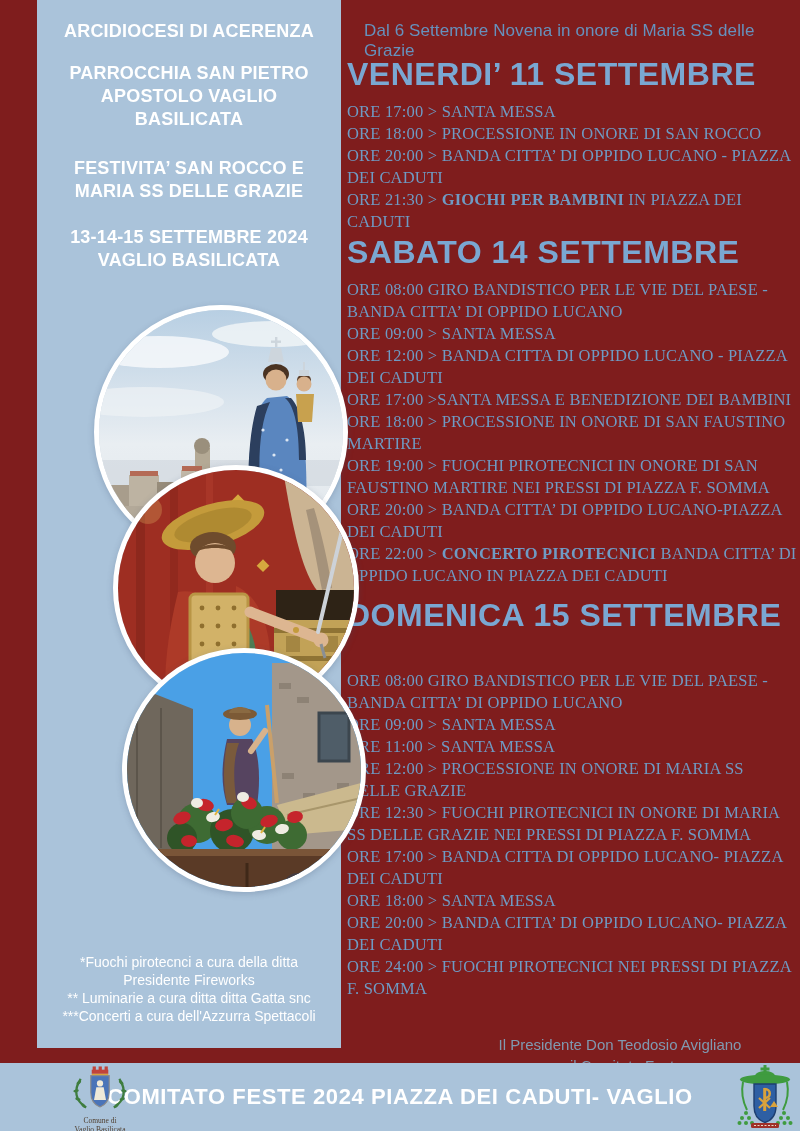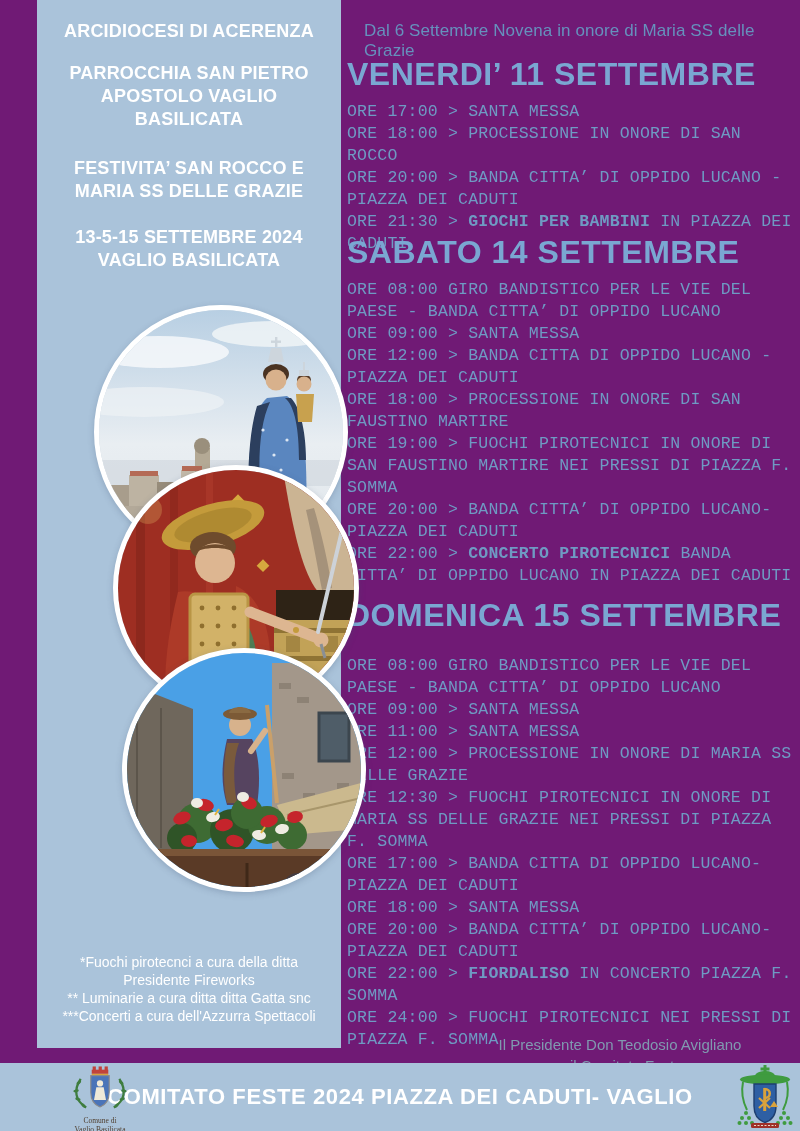--- a/index.html
+++ b/index.html
@@ -1,16 +1,16 @@
 <!DOCTYPE html>
 <html><head>
 <meta charset="utf-8">
 <style>
   html,body{margin:0;padding:0;background:#ffffff;}
-  .page{position:relative;width:800px;height:1131px;background:#701a75;overflow:hidden;
+  .page{position:relative;width:800px;height:1131px;background:#7f1d1d;overflow:hidden;
         font-family:"Liberation Sans",sans-serif;}
 
   
   .panel{position:absolute;left:37px;top:0;width:304px;height:1048px;background:#aac3da;}
   .side-block{position:absolute;left:8px;right:8px;text-align:center;color:#ffffff;
               font-weight:700;font-size:18px;line-height:23px;letter-spacing:.2px;}
   .sb0{top:20px;}
   .sb1{top:62px;}
   .sb2{top:157px;}
   .sb3{top:226px;}
@@ -29,22 +29,22 @@
   
   .main{position:absolute;left:347px;top:0;width:453px;height:1048px;}
   .intro{position:absolute;left:17px;top:21px;font-size:17px;color:#6691bd;letter-spacing:.1px;}
 
   .day{position:absolute;left:0;width:453px;}
   .day1{top:56px;}
   .day2{top:234px;}
   .day3{top:597px;}
   .day-title{margin:0 0 9px 0;font-size:32px;font-weight:800;color:#7aa7d2;
              letter-spacing:.5px;line-height:36px;}
-  .day3 .day-title{margin-bottom:22px;}
-  .event{margin:0;font-family:Liberation Mono, monospace;font-size:16.5px;line-height:22px;
+  .day3 .day-title{margin-bottom:37px;}
+  .event{margin:0;font-family:Liberation Serif, serif;font-size:16.5px;line-height:22px;
          color:#6f9ac3;letter-spacing:.2px;}
   .event .b{font-weight:700;}
 
   .signature{position:absolute;right:10px;top:1034px;width:340px;text-align:center;
              color:#8099b0;font-size:15px;line-height:21px;}
 
   
   .footer{position:absolute;left:0;top:1063px;width:800px;height:68px;background:#aac3da;}
   .banner{position:absolute;left:0;right:0;top:21px;text-align:center;color:#ffffff;
           font-weight:800;font-size:22px;letter-spacing:.6px;}
@@ -54,21 +54,21 @@
 </style>
 </head>
 <body>
 
 <div class="page">
 
   <aside class="panel">
     <div class="side-block sb0">ARCIDIOCESI DI ACERENZA</div>
     <div class="side-block sb1">PARROCCHIA SAN PIETRO APOSTOLO VAGLIO BASILICATA</div>
     <div class="side-block sb2">FESTIVITA’ SAN ROCCO E MARIA SS DELLE GRAZIE</div>
-    <div class="side-block sb3">13-5-15 SETTEMBRE 2024 VAGLIO BASILICATA</div>
+    <div class="side-block sb3">13-14-15 SETTEMBRE 2024 VAGLIO BASILICATA</div>
 
     <div class="photo p1">
       <svg viewBox="0 0 244 244">
         <defs>
           <linearGradient id="sky1" x1="0" y1="0" x2="0" y2="1">
             <stop offset="0" stop-color="#b8cfe3"></stop>
               <stop offset=".55" stop-color="#e9eef2"></stop>
             <stop offset="1" stop-color="#dfe5ea"></stop>
           </linearGradient>
         </defs>
@@ -250,36 +250,36 @@
           <p class="event"><span>ORE 17:00 &gt; SANTA MESSA</span></p>
           <p class="event"><span>ORE 18:00 &gt; PROCESSIONE IN ONORE DI SAN ROCCO</span></p>
           <p class="event"><span>ORE 20:00 &gt; BANDA CITTA’ DI OPPIDO LUCANO - PIAZZA DEI CADUTI</span></p>
           <p class="event"><span>ORE 21:30 &gt; </span><span class="b">GIOCHI PER BAMBINI</span><span> IN PIAZZA DEI CADUTI</span></p>
         </section>
         <section class="day day2">
           <h2 class="day-title">SABATO 14 SETTEMBRE</h2>
           <p class="event"><span>ORE 08:00 GIRO BANDISTICO PER LE VIE DEL PAESE - BANDA CITTA’ DI OPPIDO LUCANO</span></p>
           <p class="event"><span>ORE 09:00 &gt; SANTA MESSA</span></p>
           <p class="event"><span>ORE 12:00 &gt; BANDA CITTA DI OPPIDO LUCANO - PIAZZA DEI CADUTI</span></p>
+          <p class="event"><span>ORE 17:00 &gt;SANTA MESSA E BENEDIZIONE DEI BAMBINI</span></p>
           <p class="event"><span>ORE 18:00 &gt; PROCESSIONE IN ONORE DI SAN FAUSTINO MARTIRE</span></p>
           <p class="event"><span>ORE 19:00 &gt; FUOCHI PIROTECNICI IN ONORE DI SAN FAUSTINO MARTIRE NEI PRESSI DI PIAZZA F. SOMMA</span></p>
           <p class="event"><span>ORE 20:00 &gt;  BANDA CITTA’ DI OPPIDO LUCANO-PIAZZA DEI CADUTI</span></p>
           <p class="event"><span>ORE 22:00 &gt; </span><span class="b">CONCERTO  PIROTECNICI</span><span>  BANDA CITTA’ DI OPPIDO LUCANO IN PIAZZA DEI CADUTI</span></p>
         </section>
         <section class="day day3">
           <h2 class="day-title">DOMENICA 15 SETTEMBRE</h2>
           <p class="event"><span>ORE 08:00 GIRO BANDISTICO PER LE VIE DEL PAESE - BANDA CITTA’ DI OPPIDO LUCANO</span></p>
           <p class="event"><span>ORE 09:00 &gt; SANTA MESSA</span></p>
           <p class="event"><span>ORE 11:00 &gt; SANTA MESSA</span></p>
           <p class="event"><span>ORE 12:00 &gt; PROCESSIONE IN ONORE DI  MARIA SS DELLE GRAZIE</span></p>
           <p class="event"><span>ORE 12:30 &gt; FUOCHI PIROTECNICI IN ONORE DI MARIA SS DELLE GRAZIE NEI PRESSI DI PIAZZA F. SOMMA</span></p>
           <p class="event"><span>ORE 17:00 &gt; BANDA CITTA DI OPPIDO LUCANO- PIAZZA DEI CADUTI</span></p>
           <p class="event"><span>ORE 18:00 &gt; SANTA MESSA</span></p>
           <p class="event"><span>ORE 20:00 &gt;  BANDA CITTA’ DI OPPIDO LUCANO- PIAZZA DEI CADUTI</span></p>
-          <p class="event"><span>ORE 22:00 &gt; </span><span class="b">FIORDALISO</span><span> IN CONCERTO PIAZZA F. SOMMA</span></p>
           <p class="event"><span>ORE 24:00 &gt; FUOCHI PIROTECNICI NEI PRESSI DI PIAZZA F. SOMMA</span></p>
         </section>
       </div>
     <div class="signature">
       <div>Il Presidente Don Teodosio Avigliano</div>
       <div>e il Comitato Feste</div>
     </div>
   </main>
 
   <footer class="footer">

